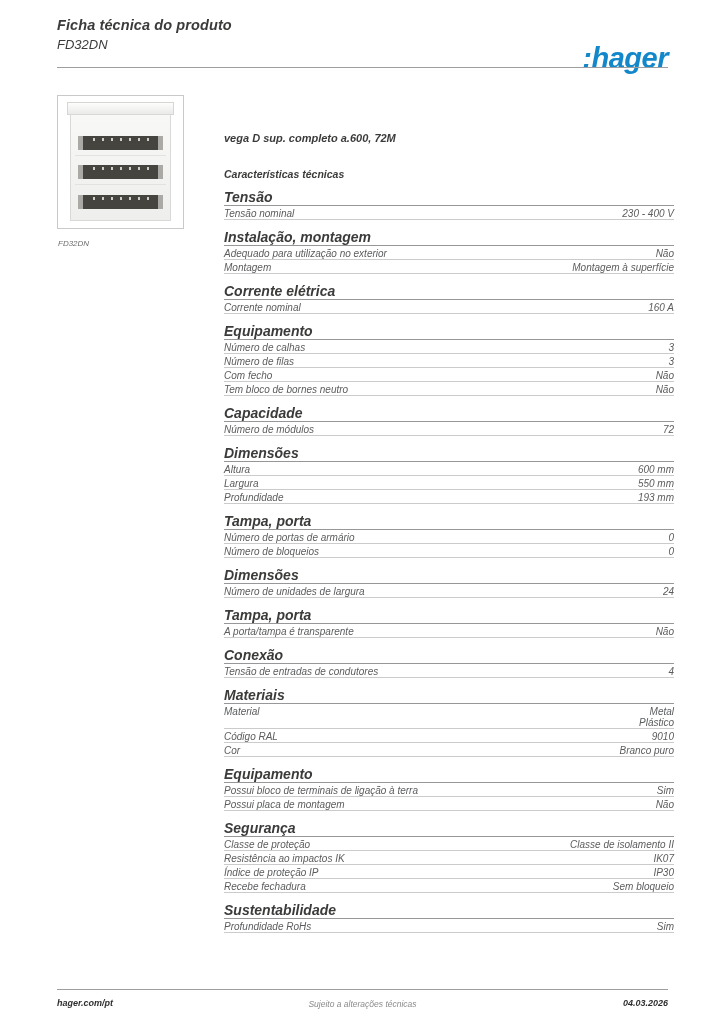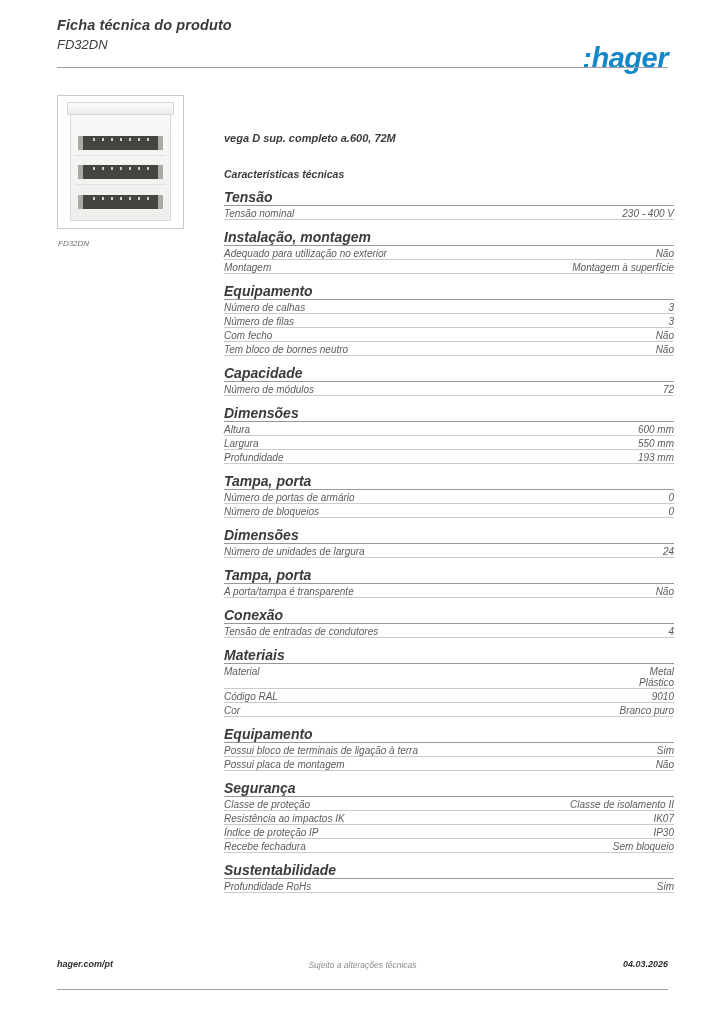--- a/index.html
+++ b/index.html
@@ -87,21 +87,21 @@
   }
   .row-label { text-align: left; padding-right: 10px; }
   .row-value { text-align: right; white-space: pre-line; flex-shrink: 0; }
 
   
   .footer-rule {
     position: absolute; left: 57px; right: 56px; top: 989px;
     height: 1px; background: #9e9ea0;
   }
   .footer {
-    position: absolute; left: 57px; right: 56px; top: 959px; height: 14px;
+    position: absolute; left: 57px; right: 56px; top: 998px; height: 14px;
   }
   .f-left  { position: absolute; left: 0; top: 0; font-size: 9px; font-weight: bold; color: #2e2e2d; }
   .f-center{ position: absolute; left: 0; right: 0; top: 1px; text-align: center; font-size: 8.5px; color: #8b8b8d; }
   .f-right { position: absolute; right: 0; top: 0; font-size: 9px; font-weight: bold; color: #2e2e2d; }
 </style>
 </head>
 <body>
 
 <div class="page">
 
@@ -140,20 +140,27 @@
           <div class="row">
             <span class="row-label">Adequado para utilização no exterior</span>
             <span class="row-value">Não</span>
           </div>
           <div class="row">
             <span class="row-label">Montagem</span>
             <span class="row-value">Montagem à superfície</span>
           </div>
         </div>
         <div class="section">
+          <div class="section-title">Corrente elétrica</div>
+          <div class="row">
+            <span class="row-label">Corrente nominal</span>
+            <span class="row-value">160 A</span>
+          </div>
+        </div>
+        <div class="section">
           <div class="section-title">Equipamento</div>
           <div class="row">
             <span class="row-label">Número de calhas</span>
             <span class="row-value">3</span>
           </div>
           <div class="row">
             <span class="row-label">Número de filas</span>
             <span class="row-value">3</span>
           </div>
           <div class="row">

